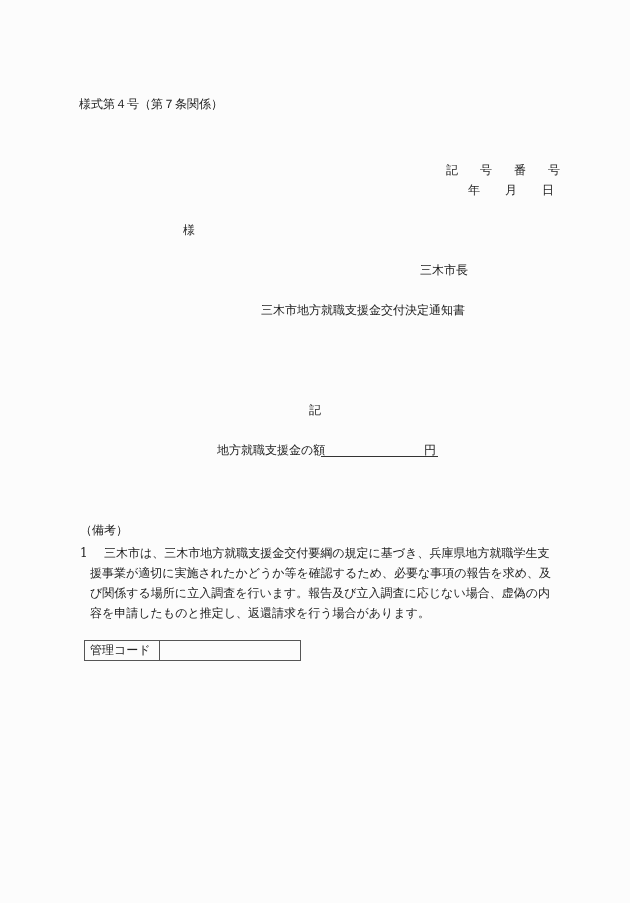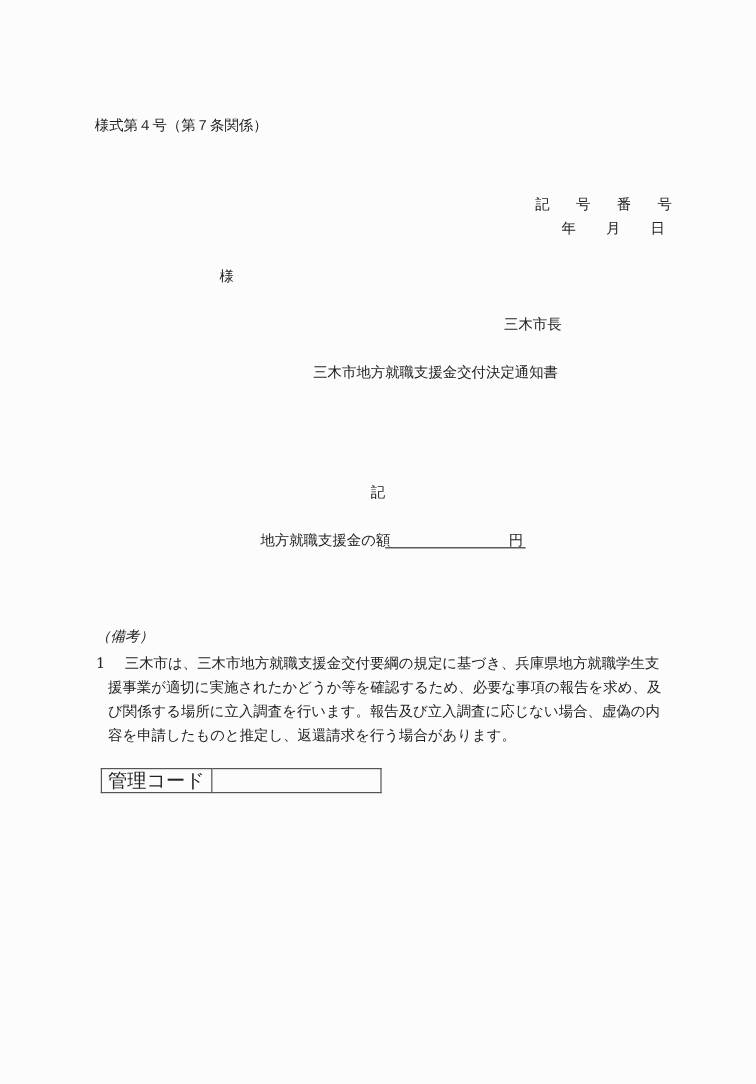--- a/index.html
+++ b/index.html
@@ -21,26 +21,26 @@
     .addressee { left: 183px; top: 223px; }
     .issuer { left: 420px; top: 263px; }
     .title { left: 0; width: 630px; text-align: center; top: 303px; margin-left: 48px; }
     .body-p { left: 80px; top: 343px; width: 480px; white-space: normal; line-height: 20px; }
     .body-p .l1 { display: block; padding-left: 44px; }
     .body-p .l2 { display: block; }
     .ki { left: 0; width: 630px; text-align: center; top: 403px; }
     .amount-label { left: 193px; top: 443px; margin-left: 24px; }
     .amount-line { left: 321px; top: 456px; width: 117px; border-bottom: 1px solid #333; height: 0; }
     .yen { left: 424px; top: 443px; }
-    .remarks-head { left: 80px; top: 523px; font-style: italic; }
+    .remarks-head { left: 80px; top: 523px; }
     .note { left: 80px; top: 543px; width: 480px; white-space: normal; line-height: 20px; }
     .note .num { position: absolute; left: 0; top: 0; }
     .note .text { display: block; padding-left: 10px; text-indent: 14px; }
     .code-table { left: 84px; top: 640px; border-collapse: collapse; }
-    .code-table td { border: 1px solid #555; height: 19px; padding: 0 5px; font-size: 16px; line-height: 19px; }
+    .code-table td { border: 1px solid #555; height: 19px; padding: 0 5px; font-size: 12px; line-height: 19px; }
     .code-table td.label { width: 64px; }
     .code-table td.value { width: 130px; }
   </style>
 </head>
 <body>
 
 <div class="abs form-no">様式第４号（第７条関係）</div>
 
 <div class="abs ref-no">
   <span>記</span><span>号</span><span>番</span><span>号</span>

